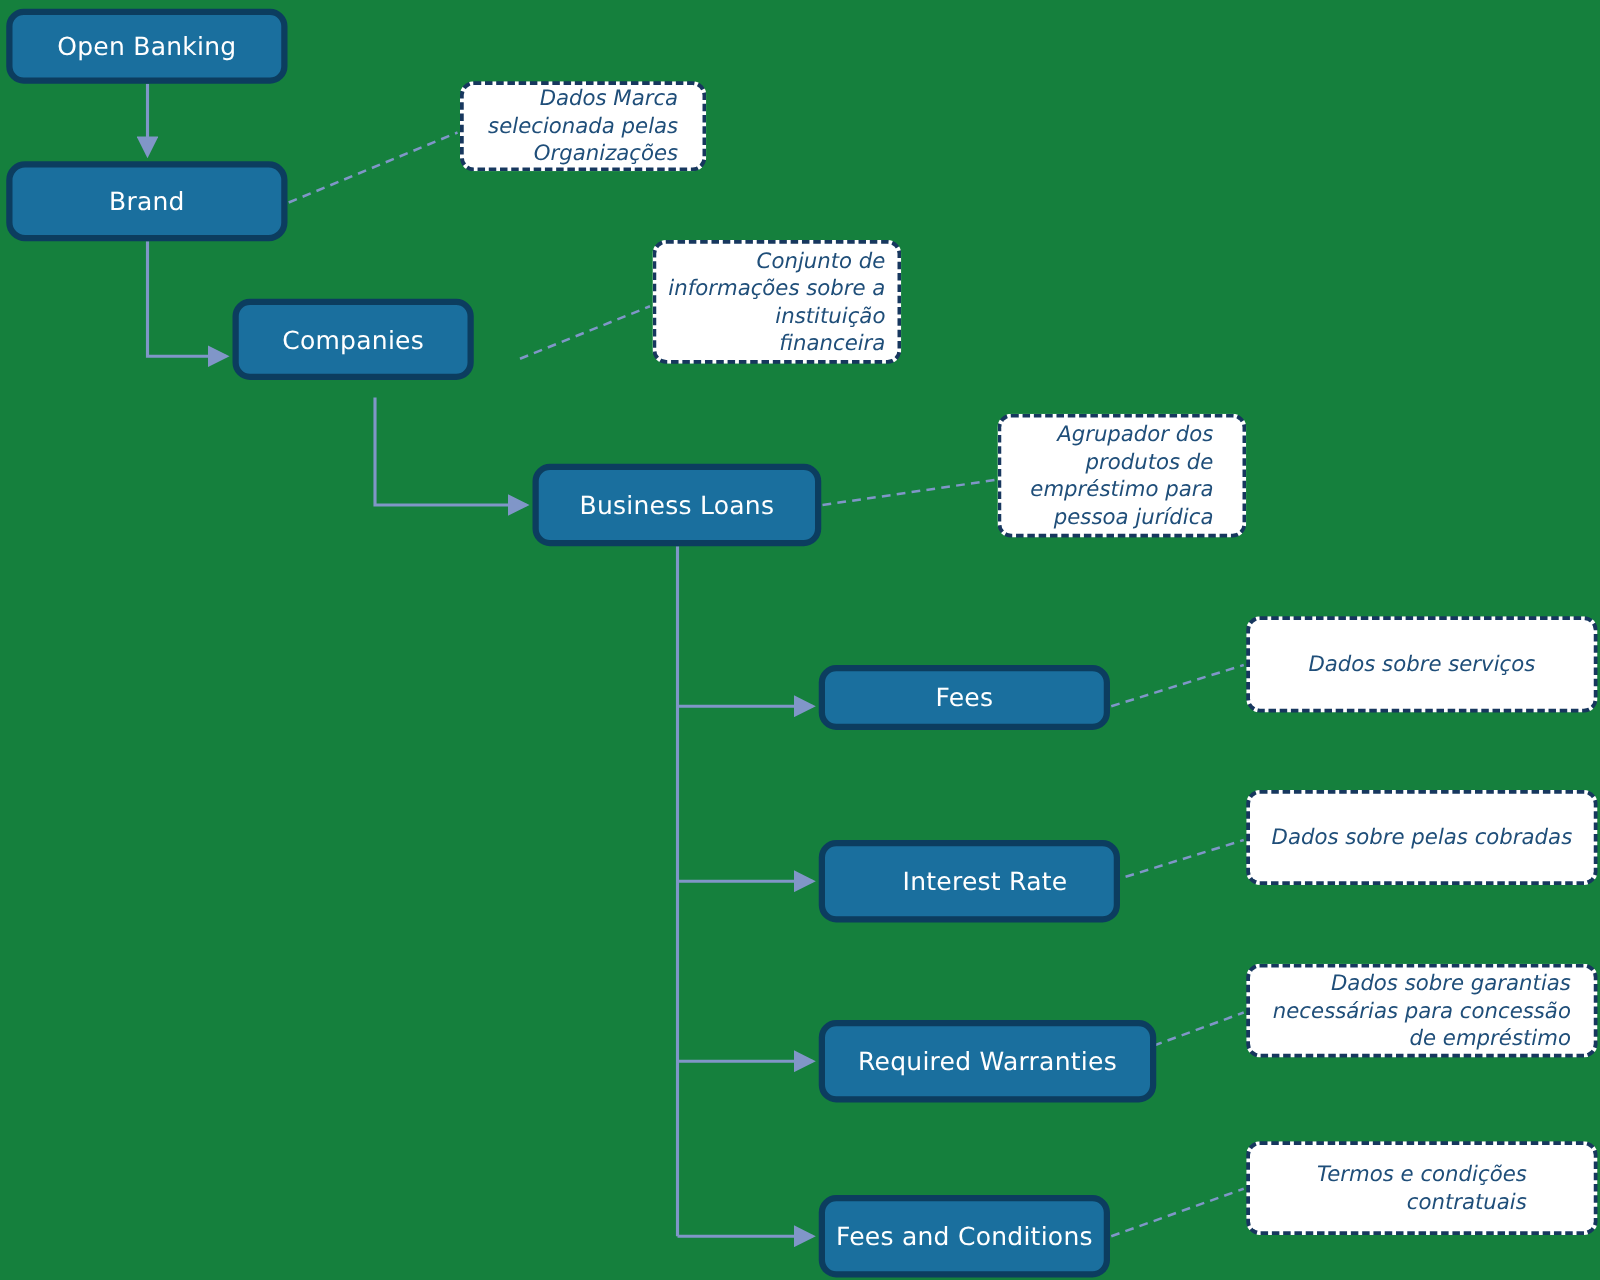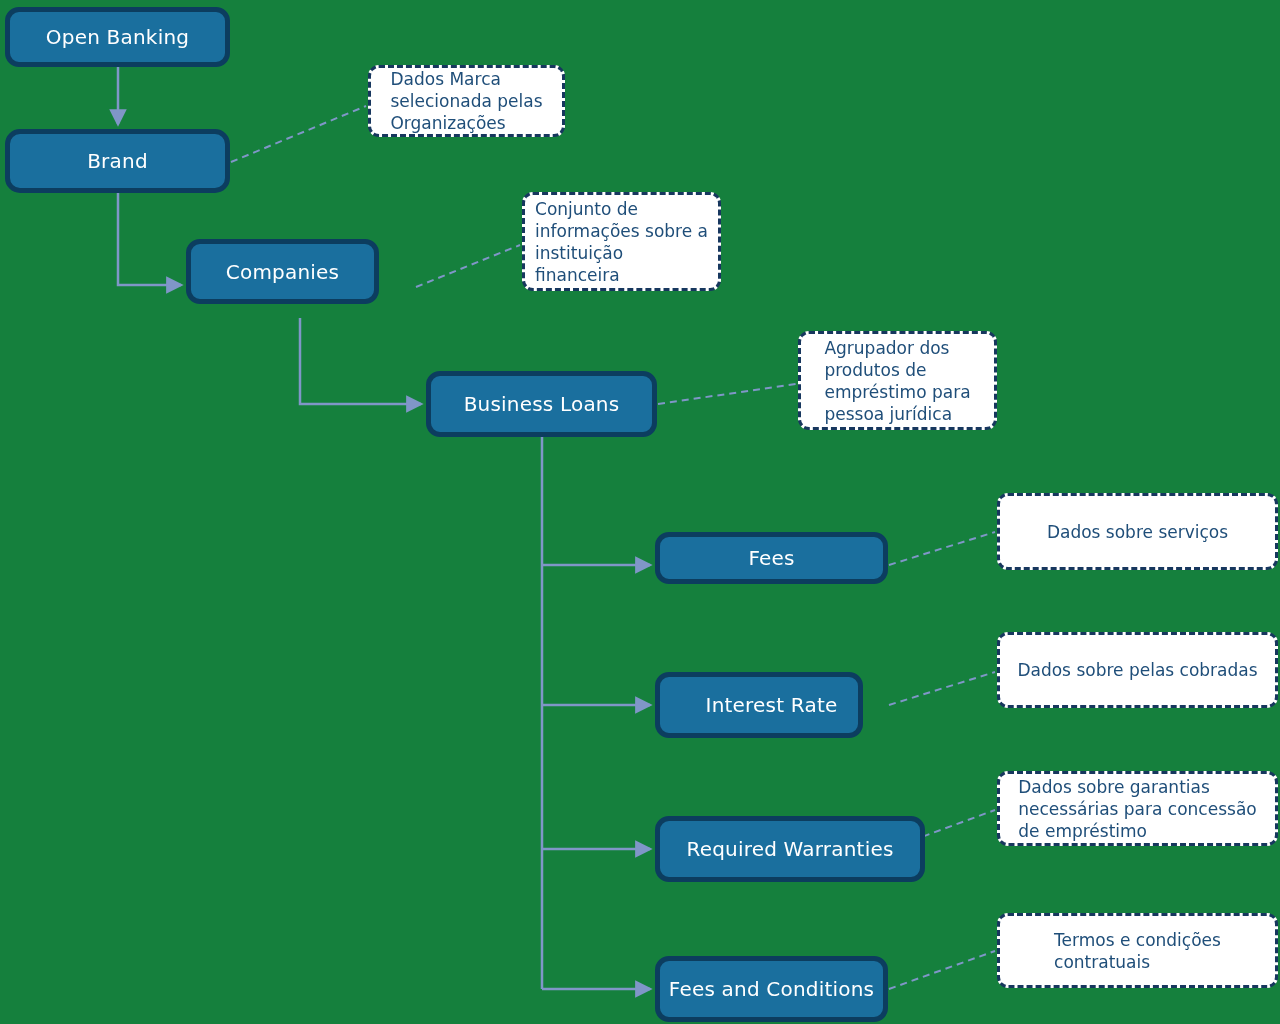--- a/index.html
+++ b/index.html
@@ -34,33 +34,34 @@
   .note {
     position: absolute;
     box-sizing: border-box;
     background: #ffffff;
     border: 3px dashed #17375E;
     border-radius: 11px;
     color: #1F4E79;
     display: flex;
     align-items: center;
     justify-content: center;
-    text-align: left;
+    text-align: right;
     font-size: 17px;
     line-height: 22px;
     white-space: pre-line;
     padding: 4px 8px;
+    font-style: italic;
   }
   
   .pos-open-banking        { left: 5px;   top: 7px;   width: 225px; height: 60px; }
   .pos-brand               { left: 5px;   top: 129px; width: 225px; height: 64px; border-radius: 15px; }
   .pos-companies           { left: 186px; top: 239px; width: 193px; height: 65px; }
   .pos-business-loans      { left: 426px; top: 371px; width: 231px; height: 66px; }
   .pos-fees                { left: 655px; top: 532px; width: 233px; height: 52px; }
-  .pos-interest-rate       { left: 655px; top: 672px; width: 208px; height: 66px; padding-left: 25px; }
+  .pos-interest-rate       { left: 655px; top: 672px; width: 241px; height: 66px; padding-left: 25px; }
   .pos-required-warranties { left: 655px; top: 816px; width: 270px; height: 66px; }
   .pos-terms-conditions    { left: 655px; top: 956px; width: 233px; height: 66px; }
   
   .pos-note-brand               { left: 368px; top: 65px;  width: 197px; height: 72px; }
   .pos-note-companies           { left: 522px; top: 192px; width: 199px; height: 99px; }
   .pos-note-business-loans      { left: 798px; top: 331px; width: 199px; height: 99px; }
   .pos-note-fees                { left: 997px; top: 493px; width: 281px; height: 77px; }
   .pos-note-interest-rate       { left: 997px; top: 632px; width: 281px; height: 76px; }
   .pos-note-required-warranties { left: 997px; top: 771px; width: 281px; height: 75px; }
   .pos-note-terms-conditions    { left: 997px; top: 913px; width: 281px; height: 75px; }

